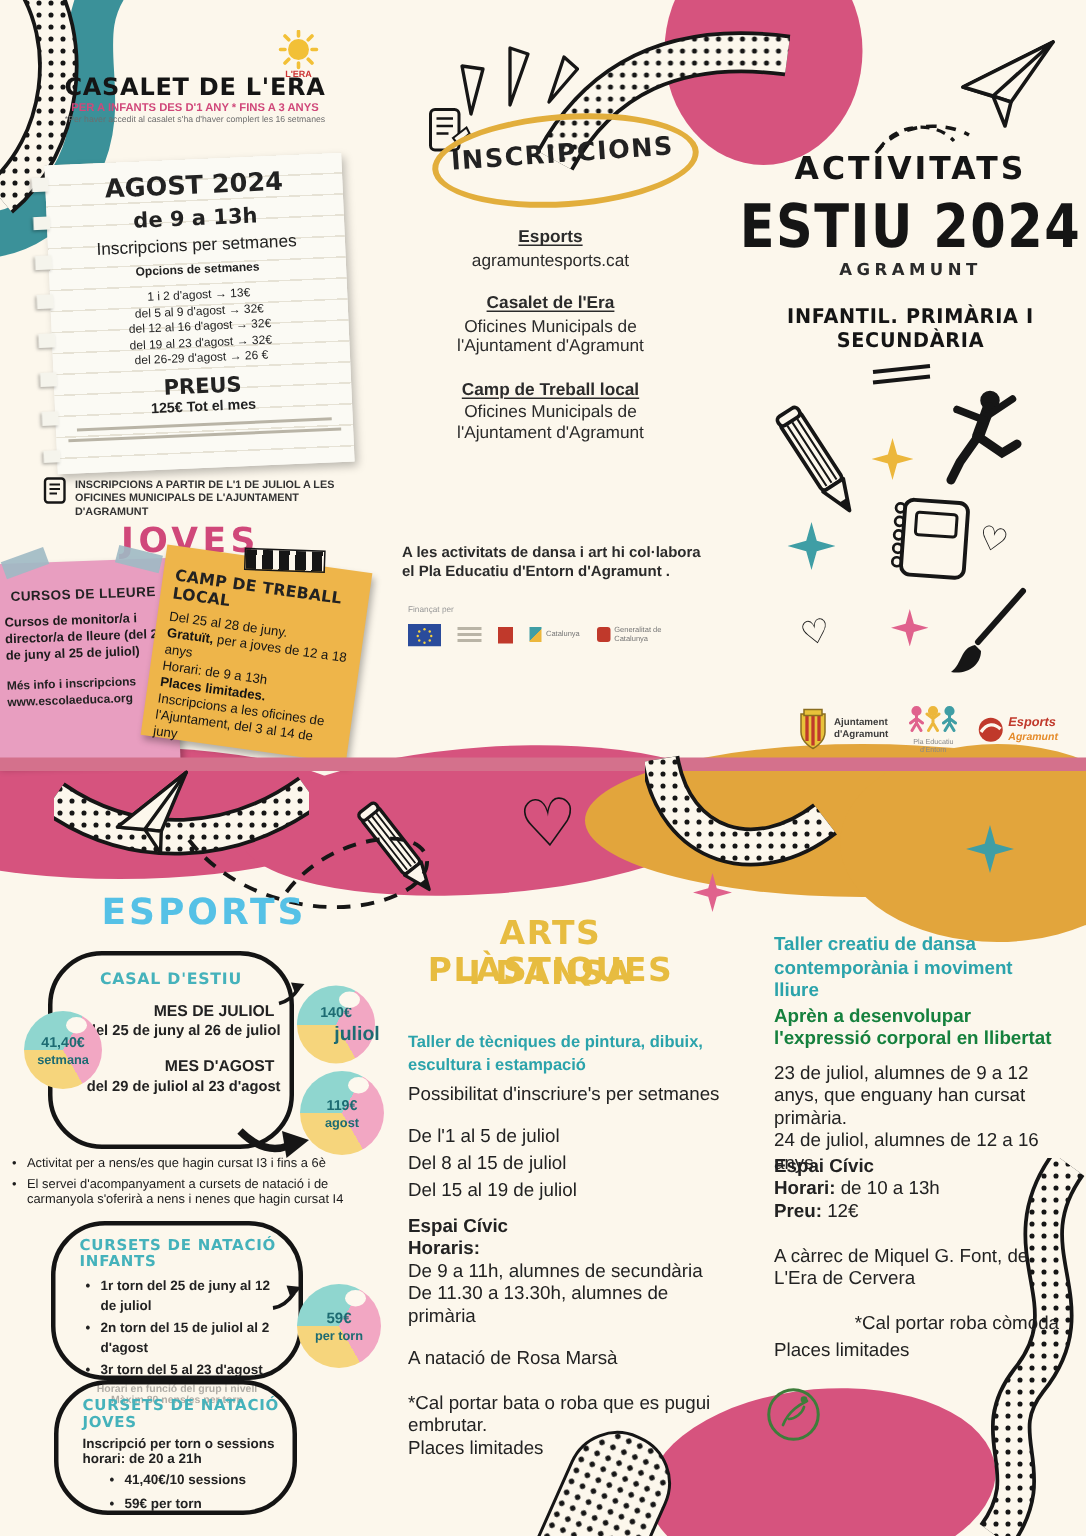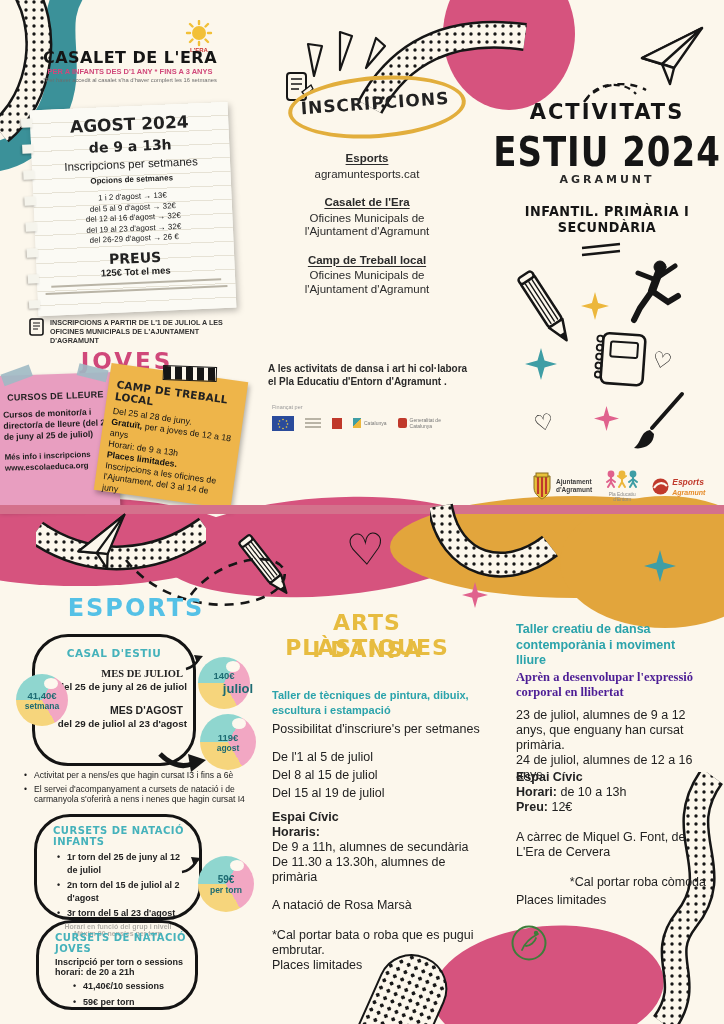--- a/index.html
+++ b/index.html
@@ -345,21 +345,21 @@
         <span style="font-size:8.5px;font-weight:900;font-style:italic;color:#c0392b;">Esports</span><br>
         <span style="font-size:7px;font-weight:bold;font-style:italic;color:#e58b2a;">Agramunt</span>
       </span>
     </div>
   </div>
 
   <div class="abs disp" style="left:56px;top:594px;width:160px;text-align:center;font-size:24px;letter-spacing:2px;color:#55c1e6;z-index:5;">ESPORTS</div>
 
   <div class="rbox" style="left:32px;top:634px;width:158px;height:126px;">
     <div class="rtitle" style="text-align:center;font-size:10.5px;margin-top:10px;">CASAL D'ESTIU</div>
-    <div style="text-align:right;padding-right:10px;font-size:10.5px;font-weight:900;margin-top:9px;font-family:Liberation Serif, serif;">MES DE JULIOL</div>
+    <div style="text-align:right;padding-right:10px;font-size:10.5px;font-weight:900;margin-top:9px;">MES DE JULIOL</div>
     <div style="text-align:right;padding-right:6px;font-size:9.8px;font-weight:bold;margin-top:2px;">del 25 de juny al 26 de juliol</div>
     <div style="text-align:right;padding-right:10px;font-size:10.5px;font-weight:900;margin-top:12px;">MES D'AGOST</div>
     <div style="text-align:right;padding-right:6px;font-size:9.8px;font-weight:bold;margin-top:2px;">del 29 de juliol al 23 d'agost</div>
   </div>
 
   <div class="ball" style="left:16px;top:674px;width:52px;height:52px;z-index:5;">
     <span style="font-size:9.5px;">41,40€</span>
     <span style="font-size:8.5px;">setmana</span>
   </div>
   <div class="ball" style="left:198px;top:657px;width:52px;height:52px;">
@@ -372,21 +372,21 @@
   </div>
   <svg class="abs" style="left:184px;top:652px;" width="22" height="20" viewBox="0 0 22 20">
     <path d="M2 17 Q10 15 15 7" fill="none" stroke="#161616" stroke-width="2.4"></path>
     <path d="M10 3 L19 4 L13 11 Z" fill="#161616"></path>
   </svg>
   <svg class="abs" style="left:158px;top:746px;" width="50" height="28" viewBox="0 0 50 28">
     <path d="M2 8 Q18 24 34 18" fill="none" stroke="#161616" stroke-width="5"></path>
     <path d="M30 8 L48 14 L33 26 Z" fill="#161616"></path>
   </svg>
 
-  <ul class="blist abs" style="left:24px;top:770px;width:226px;font-size:8.6px;line-height:10.5px;color:#1c1c1c;">
+  <ul class="blist abs" style="left:8px;top:770px;width:226px;font-size:8.6px;line-height:10.5px;color:#1c1c1c;">
     <li>Activitat per a nens/es que hagin cursat I3 i fins a 6è</li>
     <li>El servei d'acompanyament a cursets de natació i de carmanyola s'oferirà a nens i nenes que hagin cursat I4</li>
   </ul>
 
   <div class="rbox" style="left:34px;top:814px;width:162px;height:100px;">
     <div class="rtitle" style="text-align:left;padding-left:16px;font-size:10px;margin-top:8px;">CURSETS DE NATACIÓ INFANTS</div>
     <ul class="blist" style="margin:4px 6px 0 20px;font-size:9px;font-weight:bold;line-height:12.5px;">
       <li>1r torn del 25 de juny al 12 de juliol</li>
       <li>2n torn del 15 de juliol al 2 d'agost</li>
       <li>3r torn del 5 al 23 d'agost</li>
@@ -427,21 +427,21 @@
     <div style="font-weight:bold;">Espai Cívic</div>
     <div style="font-weight:bold;">Horaris:</div>
     <div>De 9 a 11h, alumnes de secundària</div>
     <div>De 11.30 a 13.30h, alumnes de primària</div>
   </div>
   <div class="abs bodytxt" style="left:272px;top:898px;width:210px;">A natació de Rosa Marsà</div>
   <div class="abs bodytxt" style="left:272px;top:928px;width:205px;">*Cal portar bata o roba que es pugui embrutar.</div>
   <div class="abs bodytxt" style="left:272px;top:958px;width:205px;">Places limitades</div>
 
   <div class="abs tealtxt" style="left:516px;top:622px;width:170px;font-size:12.5px;line-height:15.5px;">Taller creatiu de dansa contemporània i moviment lliure</div>
-  <div class="abs" style="left:516px;top:670px;width:185px;font-size:12.5px;line-height:15px;font-weight:bold;color:#4c1d95;font-family:Liberation Serif, serif;">Aprèn a desenvolupar l'expressió corporal en llibertat</div>
+  <div class="abs" style="left:516px;top:670px;width:185px;font-size:12.5px;line-height:15px;font-weight:bold;color:#15803d;">Aprèn a desenvolupar l'expressió corporal en llibertat</div>
   <div class="abs bodytxt" style="left:516px;top:708px;width:200px;">
     <div>23 de juliol, alumnes de 9 a 12 anys, que enguany han cursat primària.</div>
     <div>24 de juliol, alumnes de 12 a 16 anys</div>
   </div>
   <div class="abs bodytxt" style="left:516px;top:770px;width:200px;">
     <div style="font-weight:bold;">Espai Cívic</div>
     <div>
       <span style="font-weight:bold;">Horari:</span><span> de 10 a 13h</span>
     </div>
     <div>

